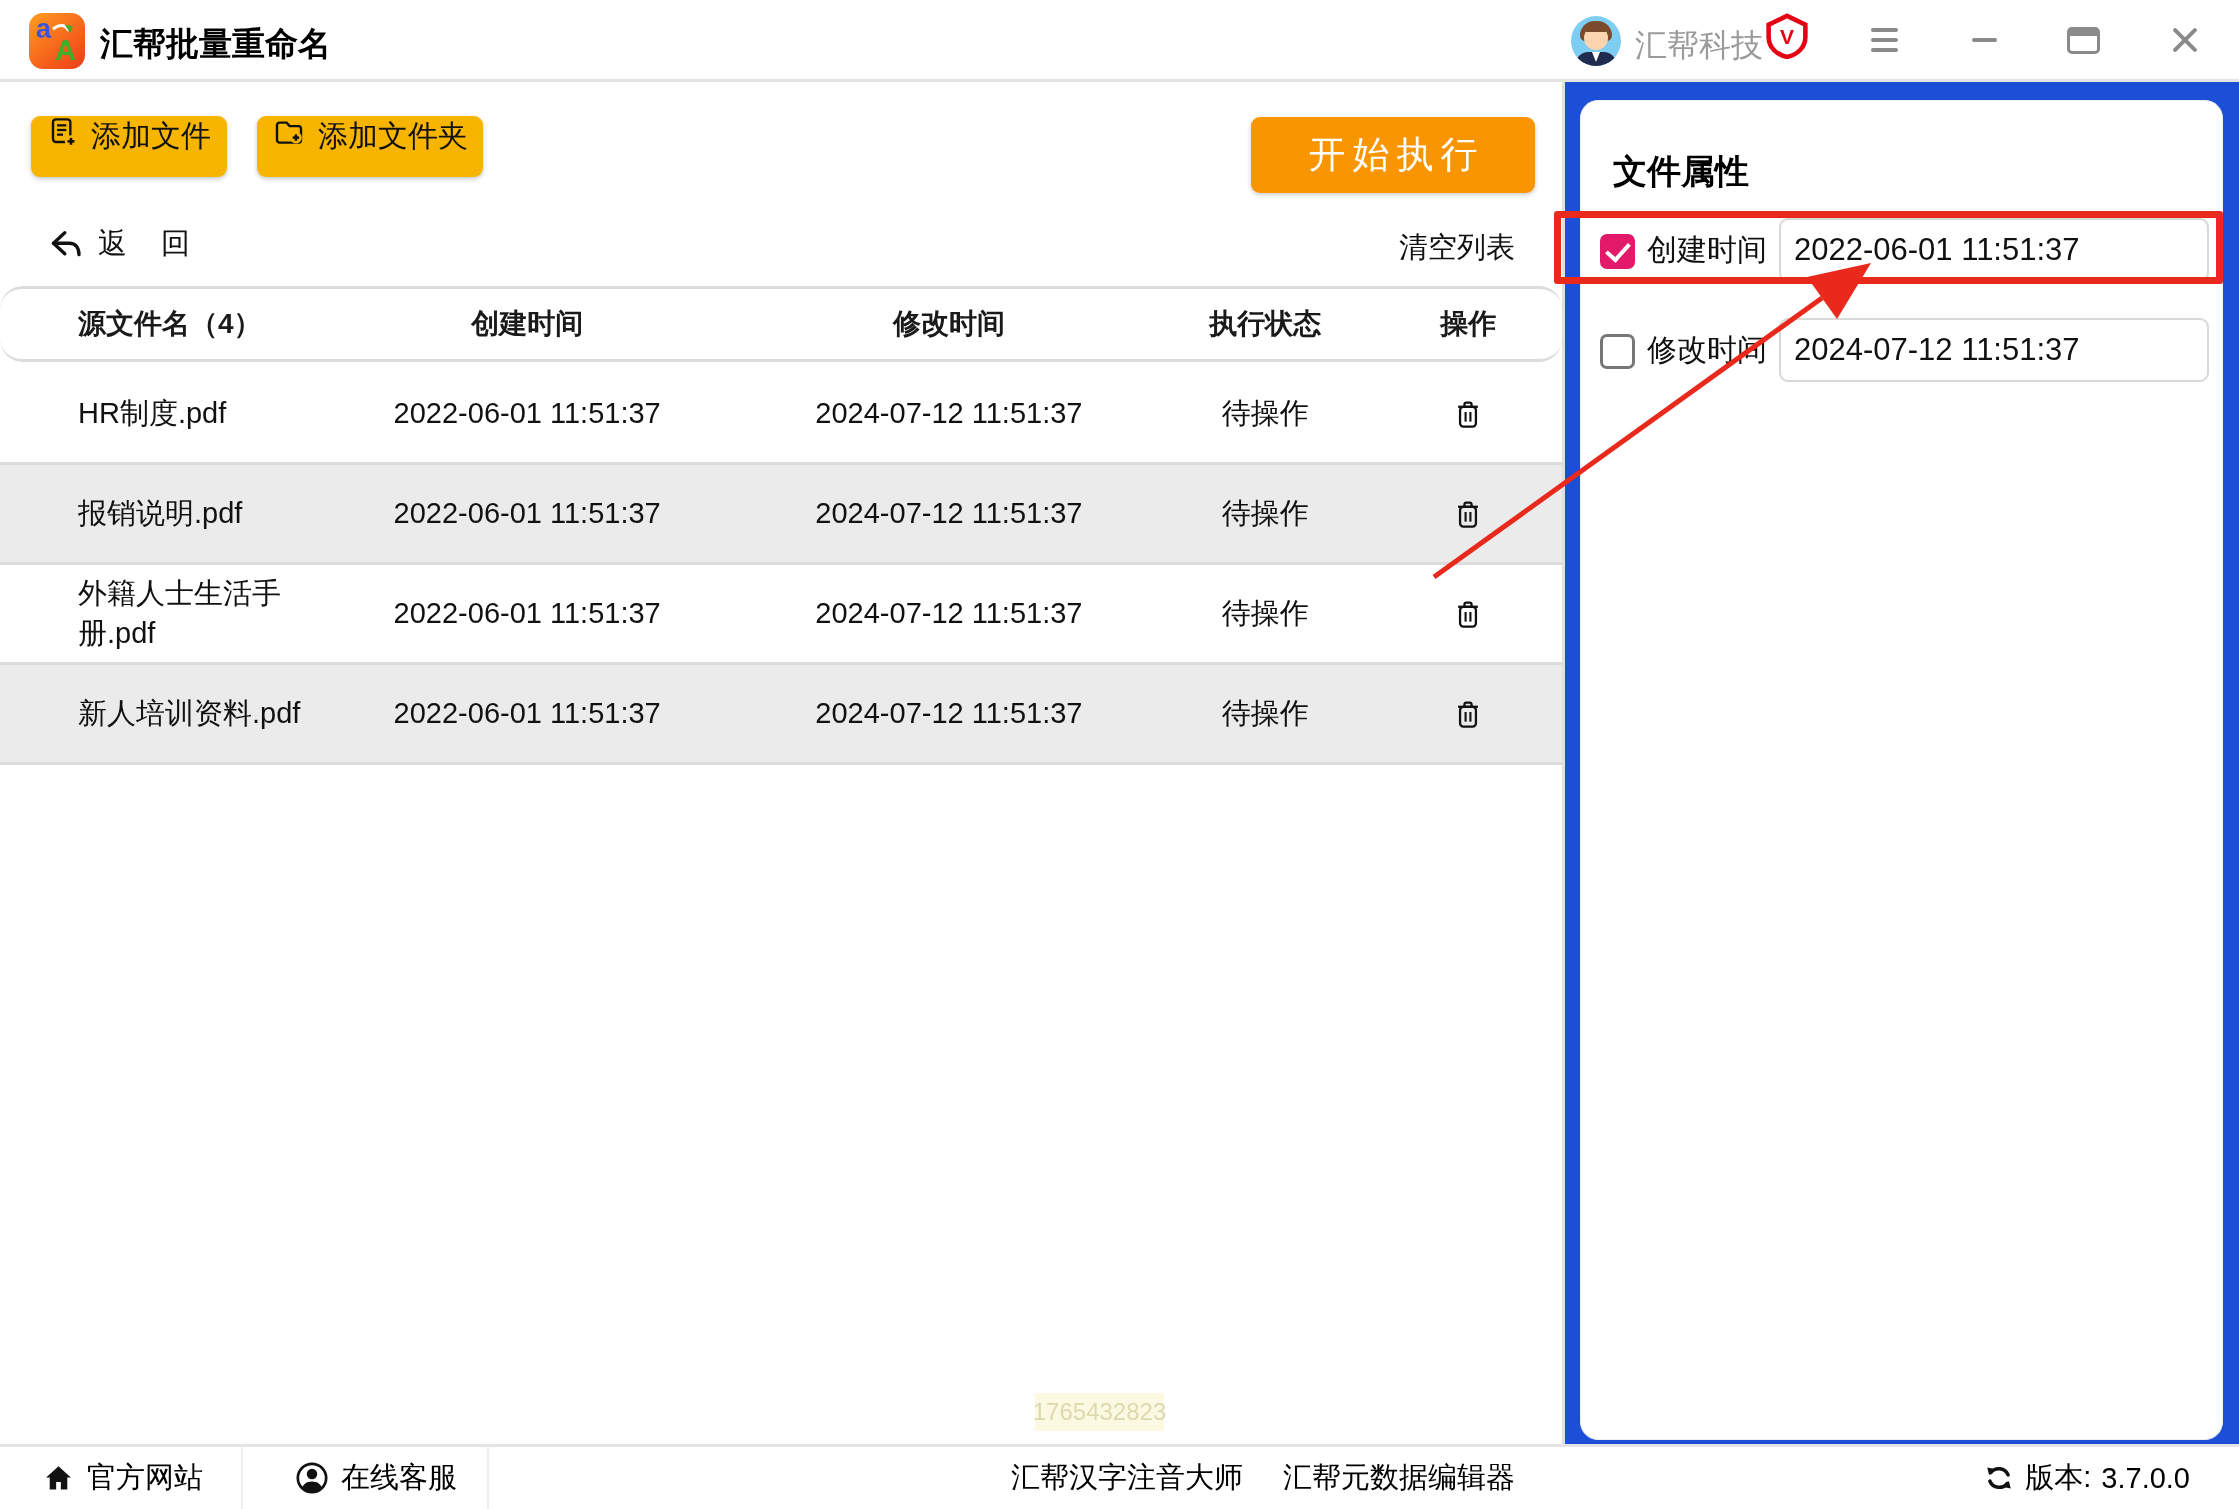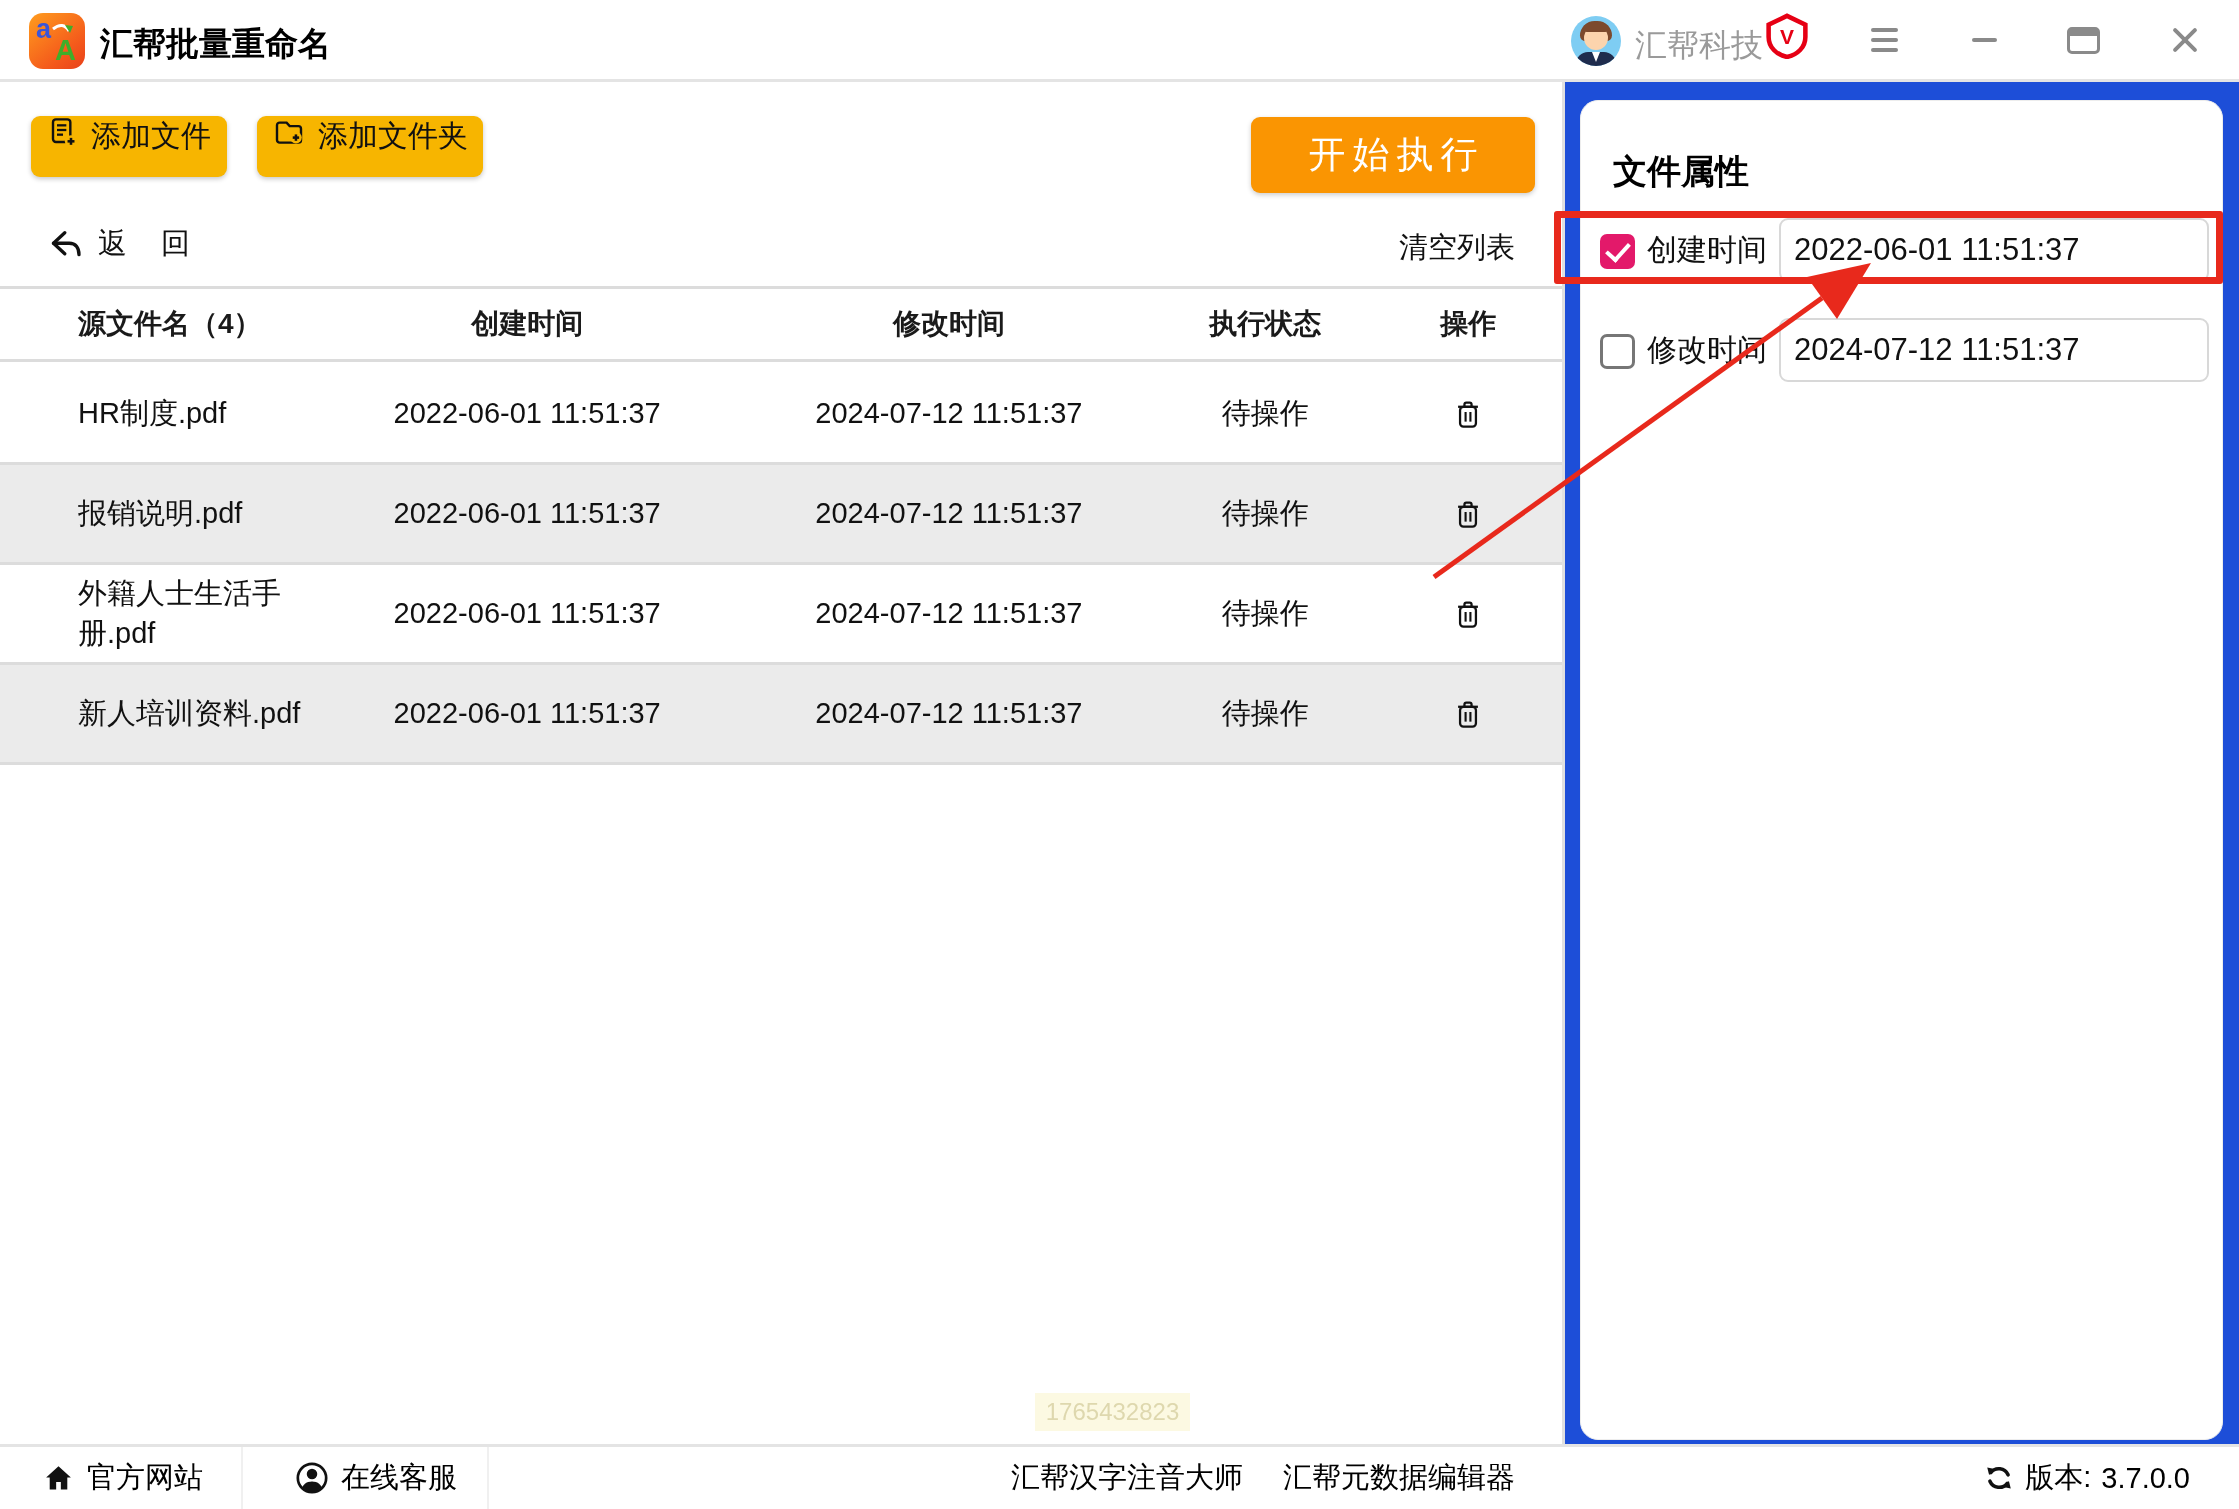--- a/index.html
+++ b/index.html
@@ -47,21 +47,21 @@
   .btn-start { position:absolute; left:1251px; top:22px; width:284px; height:76px; background:#fa9502;
     border:none; border-radius:9px; color:#fff; font-size:37px; letter-spacing:7px; font-family:inherit;
     cursor:pointer; box-shadow:0 2px 5px rgba(0,0,0,.2); display:flex; align-items:center; justify-content:center; padding-left:7px;margin-top:13px; }
   .nav-row { position:absolute; left:0; top:128px; width:1562px; height:76px; }
   .back-link { position:absolute; left:46px; top:14px; display:flex; align-items:center; gap:16px;
     font-size:29px; color:#111; cursor:pointer; word-spacing:26px; }
   .clear-link { position:absolute; right:47px; top:18px; font-size:29px; color:#111; cursor:pointer; }
 
   .thead { position:absolute; left:0; top:204px; width:1562px; height:76px; display:grid;
     grid-template-columns:20% 27.5% 26.5% 14% 12%; align-items:center;
-    border-top:3px solid #dcdcdc; border-bottom:3px solid #dcdcdc; font-size:28px; font-weight:600; color:#1a1a1a; }
+    border-top:3px solid #dcdcdc; border-bottom:3px solid #dcdcdc; font-size:28px; font-weight:600; color:#1a1a1a;border-radius:23px; }
   .tbody { position:absolute; left:0; top:283px; width:1562px; }
   .file-row { height:100px; display:grid; grid-template-columns:20% 27.5% 26.5% 14% 12%;
     align-items:center; border-bottom:3px solid #dcdcdc; font-size:29px; color:#111; background:#fff; }
   .file-row.alt { background:#ebebeb; }
   .cell-c { text-align:center; }
   .cell-name { padding-left:78px; text-align:left; }
   .trash-btn { width:46px; height:46px; margin:0 auto; display:flex; align-items:center; justify-content:center;
     background:transparent; border:none; cursor:pointer; }
 
   
@@ -84,21 +84,21 @@
   
   .footer { position:absolute; left:0; top:1444px; width:2239px; height:65px; background:#fff;
     border-top:3px solid #e4e4e4; font-size:29px; color:#000; }
   .f-item { position:absolute; top:0; height:62px; display:flex; align-items:center; gap:12px; cursor:pointer; }
   .f-website { left:0; width:241px; padding-left:42px; }
   .f-support { left:241px; width:248px; padding-left:52px; border-left:2px solid #f0f0f0; border-right:2px solid #f0f0f0; }
   .f-link1 { left:1011px; } .f-link2 { left:1283px; }
   .f-version { position:absolute; right:49px; top:0; height:62px; display:flex; align-items:center; gap:10px; }
 
   
-  .watermark { position:absolute; left:1035px; top:1393px; width:155px; height:38px;
+  .watermark { position:absolute; left:1035px; top:1393px; width:129px; height:38px;
     background:rgba(252,249,223,0.92); color:rgba(186,175,110,0.45); font-size:24px;
     display:flex; align-items:center; justify-content:center; z-index:5; }
   .anno-rect { position:absolute; left:1554px; top:211px; width:669px; height:73px;
     border:7px solid #e8291c; border-radius:3px; z-index:50; pointer-events:none; }
   .anno-arrow { position:absolute; left:0; top:0; z-index:51; pointer-events:none; }
 </style>
 </head>
 <body>
 
 <div class="screen">

